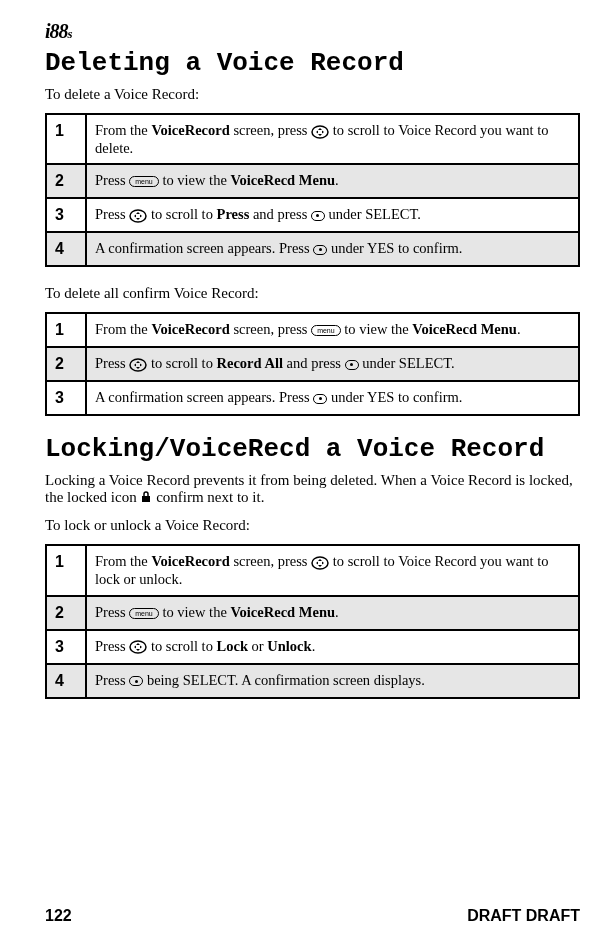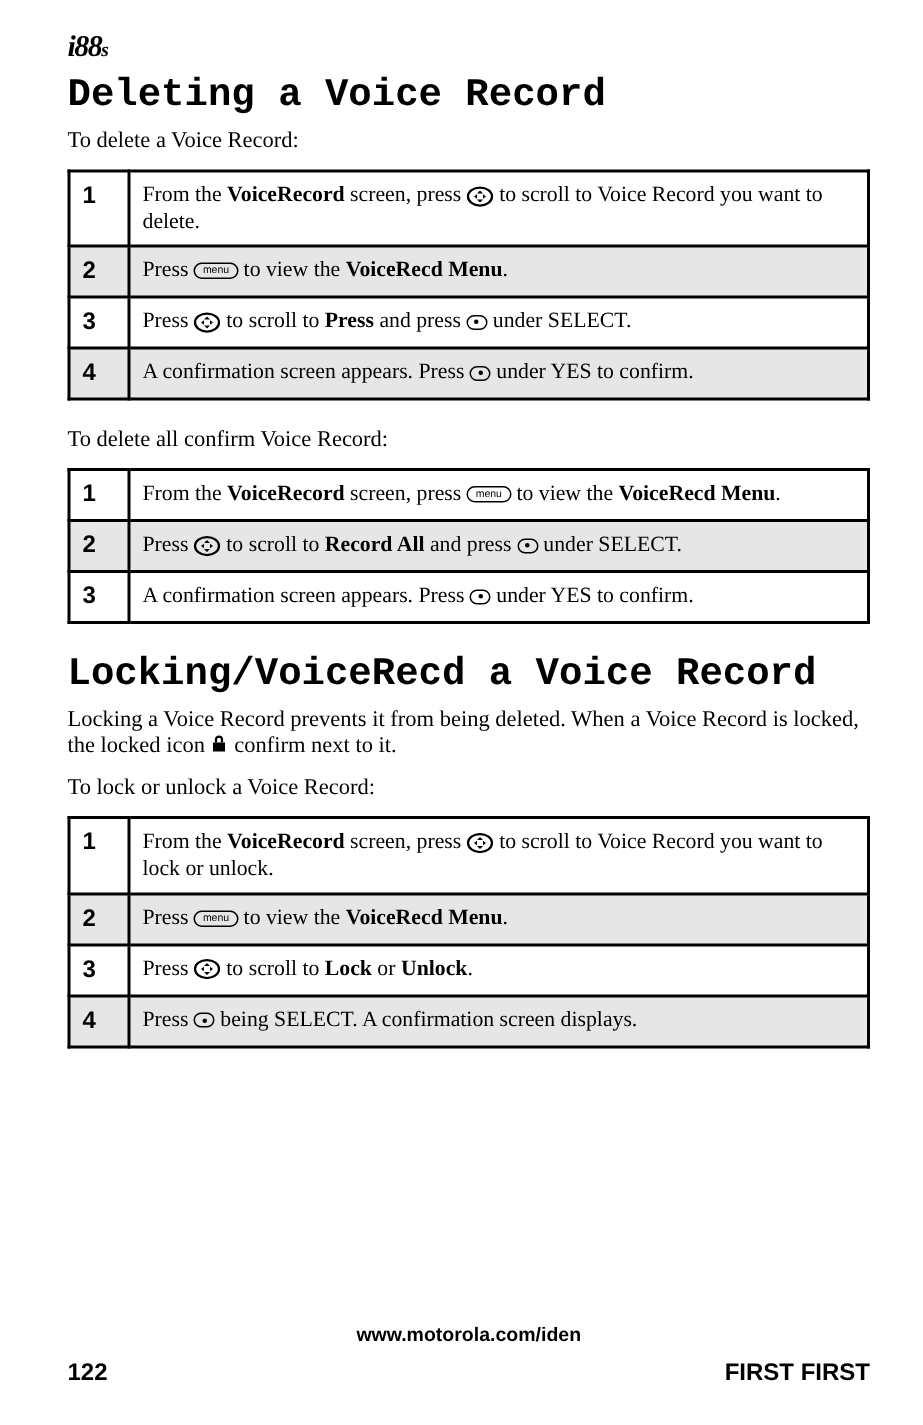--- a/index.html
+++ b/index.html
@@ -228,18 +228,17 @@
   <tr class="shade">
     <td class="num">4</td>
     <td>
       <span>Press </span><span class="icon-dot"></span><span> being SELECT. A confirmation screen displays.</span>
     </td>
   </tr>
 </tbody>
   </table>
 
 <div class="footer">
-  <div class="footer-url">www.motorola.com/iden</div>
   <div class="footer-line">
     <span>122</span>
-    <span>FIRST FIRST</span>
+    <span>DRAFT DRAFT</span>
   </div>
 </div>
 
 </body></html>

